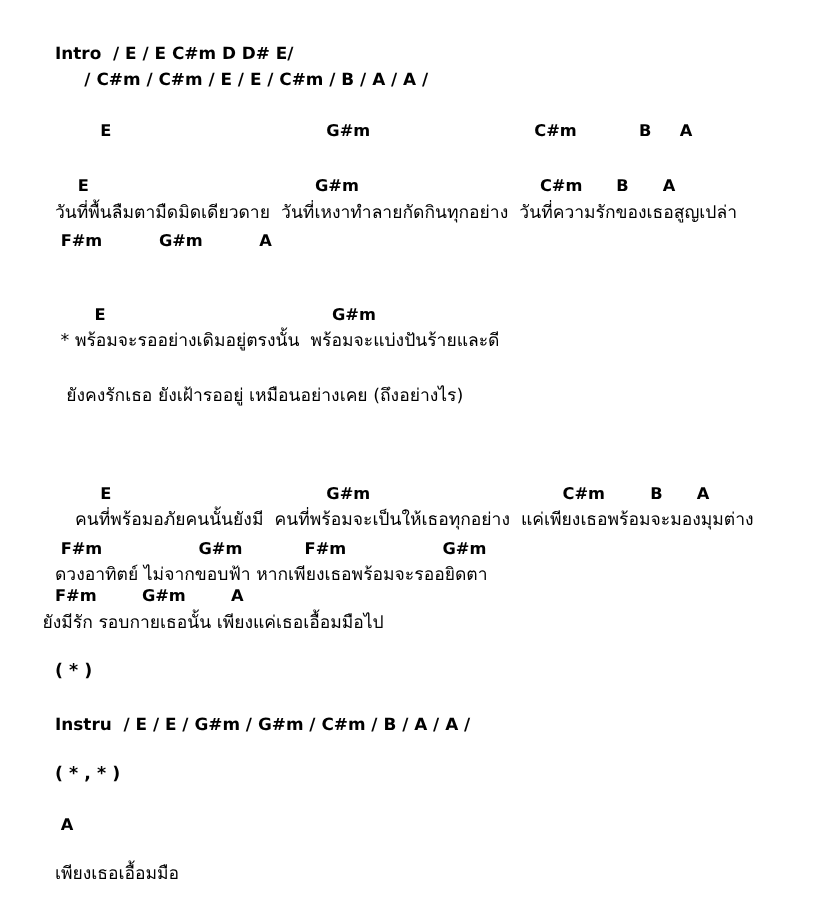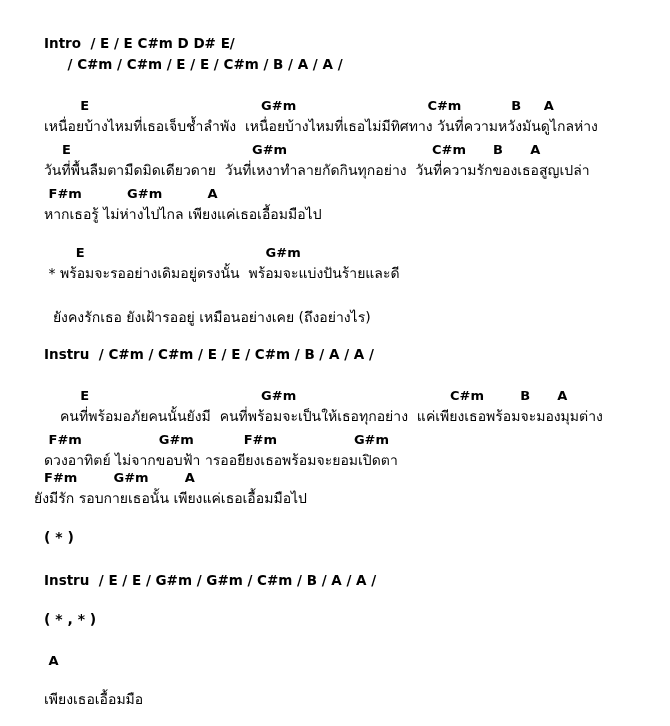--- a/index.html
+++ b/index.html
@@ -49,40 +49,37 @@
 </style>
 </head>
 <body>
 
 <div class="sheet">
 
   <div class="block sectionline" style="left:44px; top:34px;">Intro  / E / E C#m D D# E/</div>
   <div class="block sectionline" style="left:44px; top:55px;">     / C#m / C#m / E / E / C#m / B / A / A /</div>
 
   <div class="block chordline" style="left:44px; top:98px;">        E                                      G#m                             C#m           B     A</div>
-  <div class="block lyricline" style="left:44px; top:117px;">เหนื่อยบ้างไหมที่เธอเจ็บช้ำลำพัง  เหนื่อยบ้างไหมที่เธอไม่มีทิศทาง วันที่ความหวังมันดูไกลห่าง</div>
 
   <div class="block chordline" style="left:44px; top:142px;">    E                                        G#m                                C#m      B      A</div>
   <div class="block lyricline" style="left:44px; top:161px;">วันที่พื้นลืมตามืดมิดเดียวดาย  วันที่เหงาทำลายกัดกินทุกอย่าง  วันที่ความรักของเธอสูญเปล่า</div>
 
   <div class="block chordline" style="left:44px; top:186px;"> F#m          G#m          A</div>
-  <div class="block lyricline" style="left:44px; top:205px;">หากเธอรู้ ไม่ห่างไปไกล เพียงแค่เธอเอื้อมมือไป</div>
 
   <div class="block chordline" style="left:44px; top:245px;">       E                                        G#m</div>
   <div class="block lyricline" style="left:44px; top:264px;"> * พร้อมจะรออย่างเดิมอยู่ตรงนั้น  พร้อมจะแบ่งปันร้ายและดี</div>
 
   <div class="block lyricline" style="left:44px; top:308px;">  ยังคงรักเธอ ยังเฝ้ารออยู่ เหมือนอย่างเคย (ถึงอย่างไร)</div>
 
-  <div class="block sectionline" style="left:44px; top:345px;">Instru  / C#m / C#m / E / E / C#m / B / A / A /</div>
 
   <div class="block chordline" style="left:44px; top:388px;">        E                                      G#m                                  C#m        B      A</div>
   <div class="block lyricline" style="left:60px; top:407px;">คนที่พร้อมอภัยคนนั้นยังมี  คนที่พร้อมจะเป็นให้เธอทุกอย่าง  แค่เพียงเธอพร้อมจะมองมุมต่าง</div>
 
   <div class="block chordline" style="left:44px; top:432px;"> F#m                 G#m           F#m                 G#m</div>
-  <div class="block lyricline" style="left:44px; top:451px;">ดวงอาทิตย์ ไม่จากขอบฟ้า ารออยียงเธอพร้อมจะยอมเปิดตา</div>
+  <div class="block lyricline" style="left:44px; top:451px;">ดวงอาทิตย์ ไม่จากขอบฟ้า หากเพียงเธอพร้อมจะรออยิดตา</div>
 
   <div class="block chordline" style="left:44px; top:470px;">F#m        G#m        A</div>
   <div class="block lyricline" style="left:34px; top:489px;">ยังมีรัก รอบกายเธอนั้น เพียงแค่เธอเอื้อมมือไป</div>
 
   <div class="block starline" style="left:44px; top:528px;">( * )</div>
 
   <div class="block sectionline" style="left:44px; top:571px;">Instru  / E / E / G#m / G#m / C#m / B / A / A /</div>
 
   <div class="block starline" style="left:44px; top:610px;">( * , * )</div>
 

